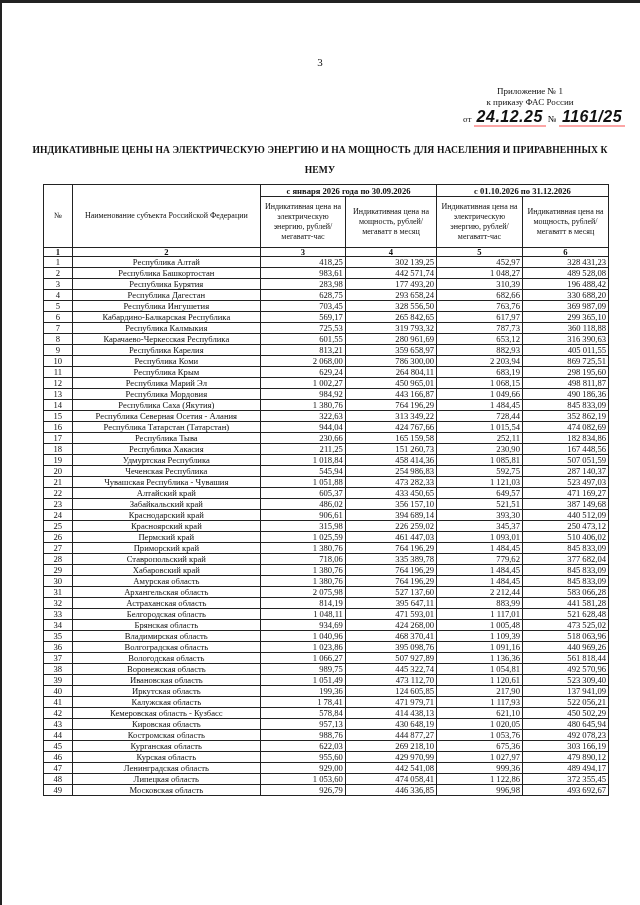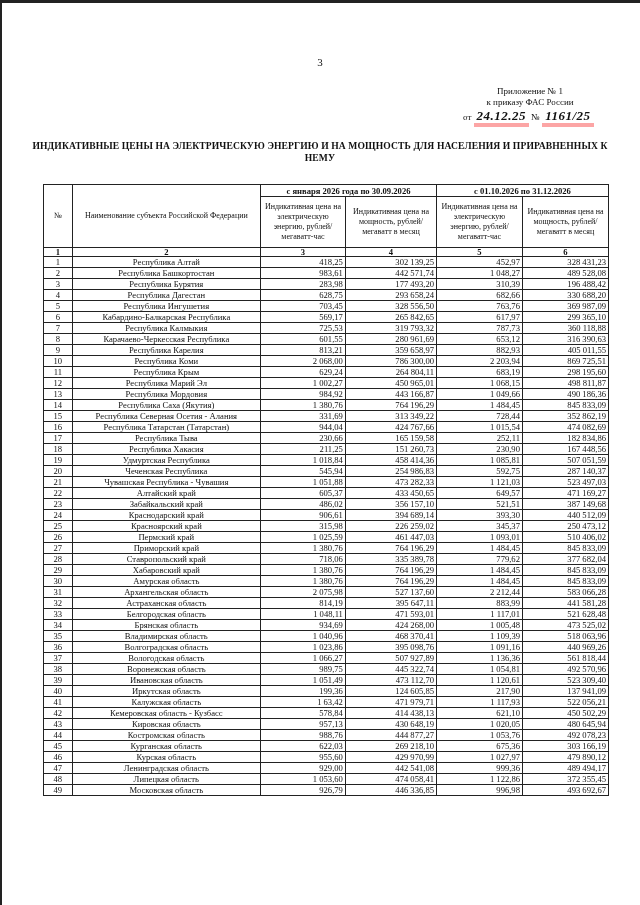--- a/index.html
+++ b/index.html
@@ -3,24 +3,24 @@
 <meta charset="utf-8">
 <style>
   html, body { margin: 0; padding: 0; background: #ffffff; }
   body { width: 640px; height: 905px; position: relative; overflow: hidden;
          font-family: "Liberation Serif", "DejaVu Serif", serif; color: #111; }
   .frame-top { position: absolute; left: 0; top: 0; width: 640px; height: 3px; background: #222; }
   .frame-left { position: absolute; left: 0; top: 0; width: 2px; height: 905px; background: #222; }
   .page-num { position: absolute; left: 0; width: 640px; top: 56px; text-align: center; font-size: 11px; }
   .appendix { position: absolute; left: 440px; width: 180px; top: 86px; text-align: center; font-size: 9px; line-height: 11px; }
   .order-line { position: absolute; left: 463px; top: 108px; font-size: 9px; white-space: nowrap; }
-  .order-line .hand { font-family: Liberation Serif, serif; font-style: italic; font-weight: bold; font-size: 13px;
-                      border-bottom: 4px solid #fca5a5; padding: 0 3px; letter-spacing: 0.5px; }
+  .order-line .hand { font-family: Liberation Sans, sans-serif; font-style: italic; font-weight: bold; font-size: 16px;
+                      border-bottom: 2px solid #fca5a5; padding: 0 3px; letter-spacing: 0.5px; }
   .title { position: absolute; left: 20px; width: 600px; top: 140px; text-align: center; font-weight: bold;
-           font-size: 9.6px; line-height: 12px; letter-spacing: 0.1px; }
+           font-size: 9.6px; line-height: 20px; letter-spacing: 0.1px; }
   table { position: absolute; left: 43px; top: 184px; width: 566px; border-collapse: collapse; table-layout: fixed;
           font-size: 8.6px; }
   td, th { border: 1px solid #222; padding: 0 2px; overflow: hidden; white-space: nowrap; }
   th { font-weight: normal; font-size: 8px; line-height: 10px; }
   th.period { font-weight: bold; font-size: 8.6px; height: 11px; text-align: center; }
   th.colhdr { white-space: normal; height: 50px; }
   tr.nums td { font-weight: bold; text-align: center; height: 8px; line-height: 8px; font-size: 8.6px; }
   tbody tr.row td { height: 10px; line-height: 10px; }
   td.n { text-align: center; }
   td.name { text-align: center; }
@@ -190,21 +190,21 @@
         <td class="n">14</td>
         <td class="name">Республика Саха (Якутия)</td>
         <td class="v">1 380,76</td>
         <td class="v">764 196,29</td>
         <td class="v">1 484,45</td>
         <td class="v">845 833,09</td>
       </tr>
       <tr class="row">
         <td class="n">15</td>
         <td class="name">Республика Северная Осетия - Алания</td>
-        <td class="v">331,69</td>
+        <td class="v">322,63</td>
         <td class="v">313 349,22</td>
         <td class="v">728,44</td>
         <td class="v">352 862,19</td>
       </tr>
       <tr class="row">
         <td class="n">16</td>
         <td class="name">Республика Татарстан (Татарстан)</td>
         <td class="v">944,04</td>
         <td class="v">424 767,66</td>
         <td class="v">1 015,54</td>
@@ -398,21 +398,21 @@
         <td class="n">40</td>
         <td class="name">Иркутская область</td>
         <td class="v">199,36</td>
         <td class="v">124 605,85</td>
         <td class="v">217,90</td>
         <td class="v">137 941,09</td>
       </tr>
       <tr class="row">
         <td class="n">41</td>
         <td class="name">Калужская область</td>
-        <td class="v">1 63,42</td>
+        <td class="v">1 78,41</td>
         <td class="v">471 979,71</td>
         <td class="v">1 117,93</td>
         <td class="v">522 056,21</td>
       </tr>
       <tr class="row">
         <td class="n">42</td>
         <td class="name">Кемеровская область - Кузбасс</td>
         <td class="v">578,84</td>
         <td class="v">414 438,13</td>
         <td class="v">621,10</td>

